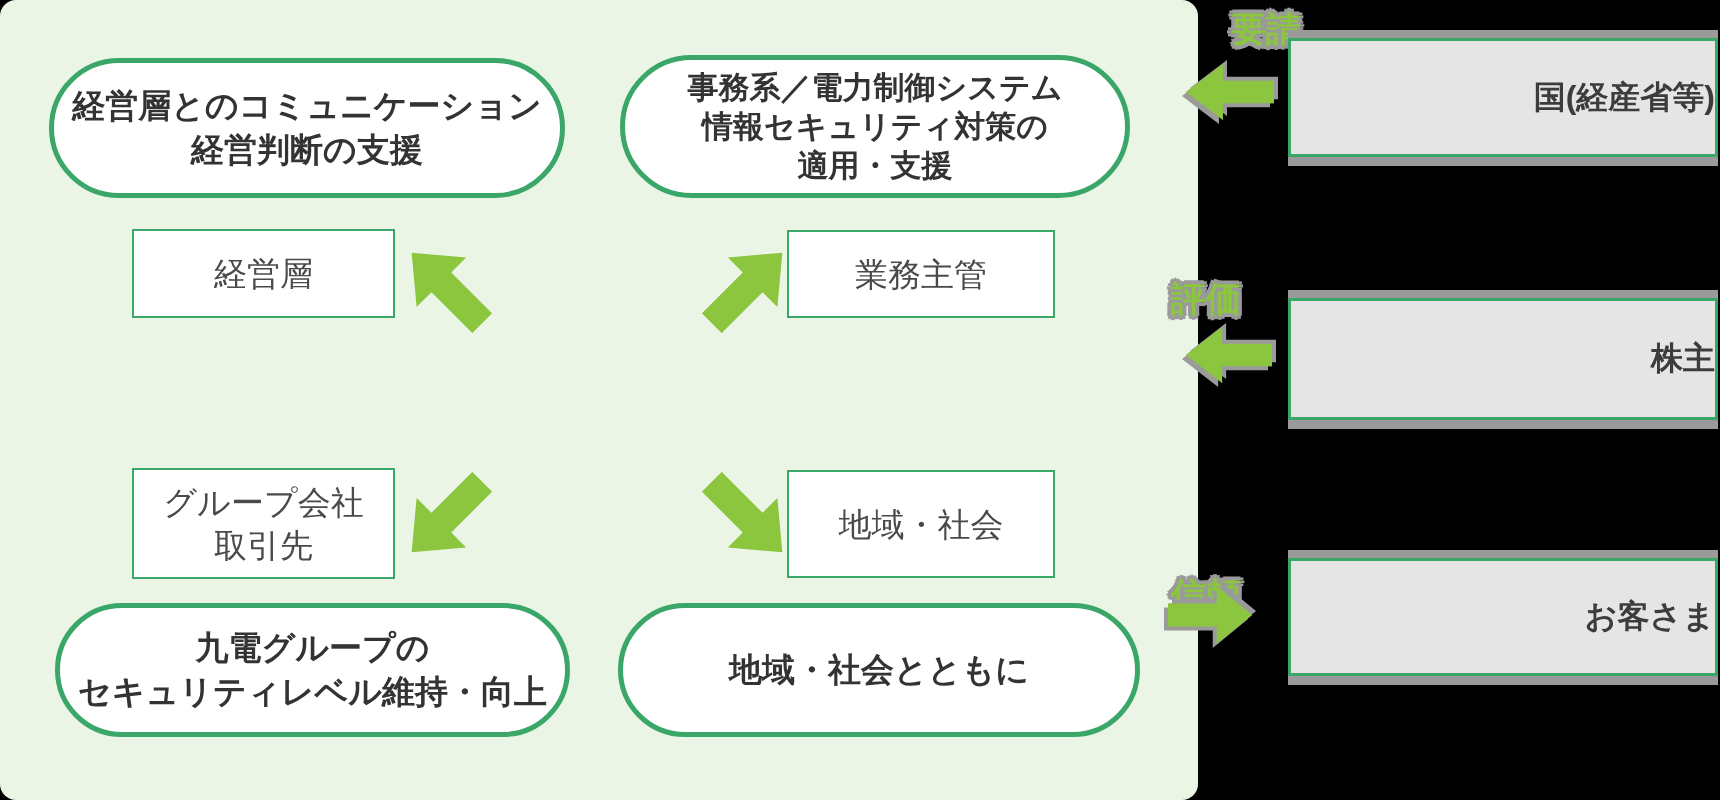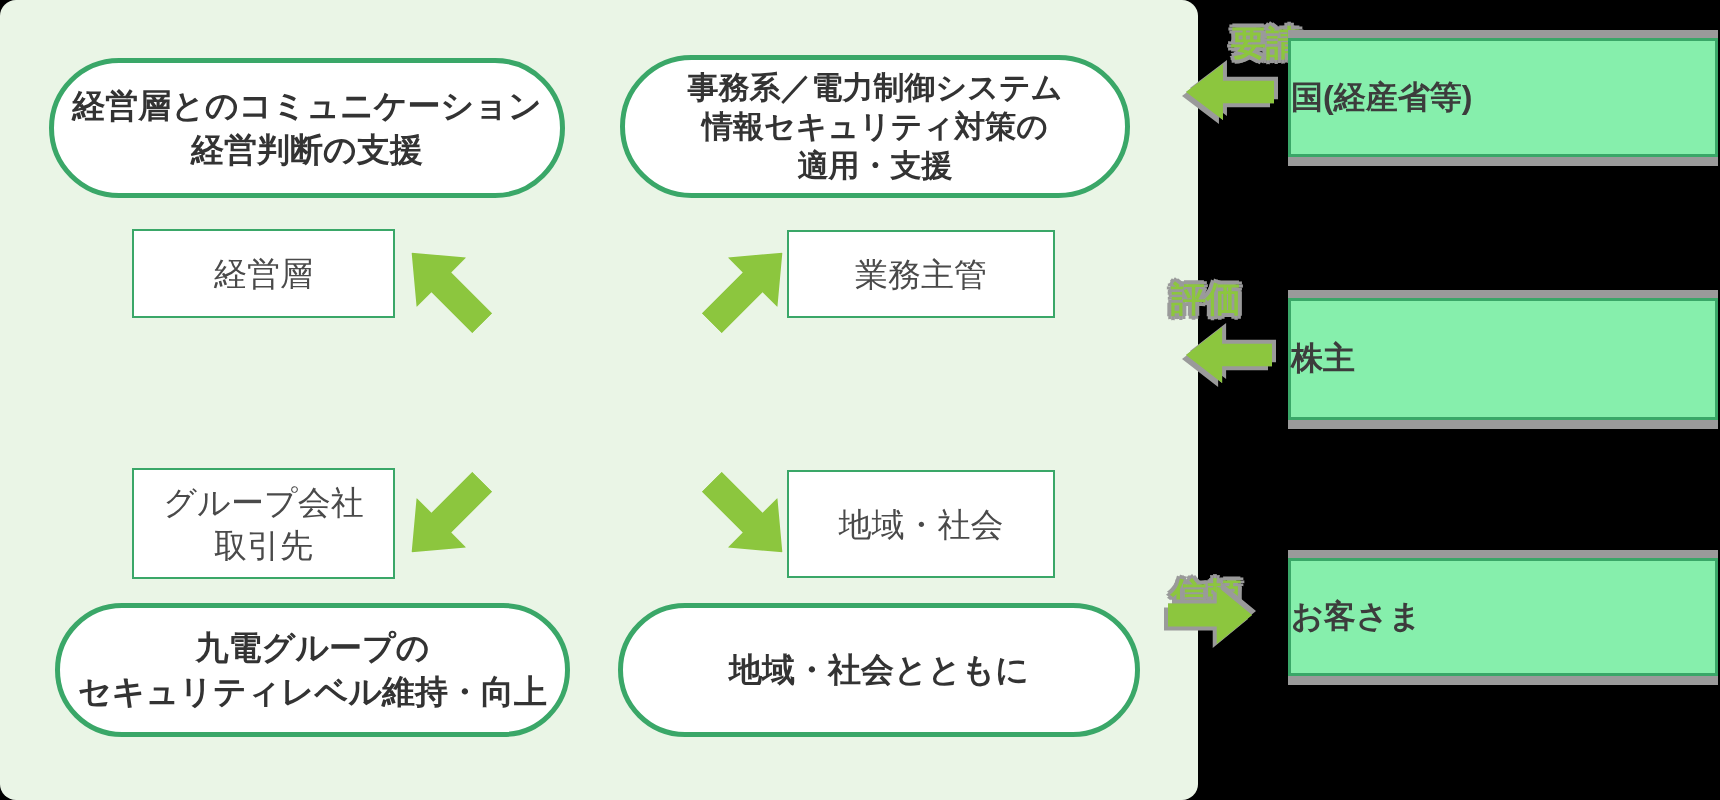--- a/index.html
+++ b/index.html
@@ -34,23 +34,23 @@
   }
   .circle span{display:block;white-space:nowrap;}
   
   .arrow-shape{width:100%;height:100%;background:#8cc63e;}
   .arrow-left{clip-path:polygon(0 50%, 42% 0, 42% 30%, 100% 30%, 100% 70%, 42% 70%, 42% 100%);}
   .arrow-right{clip-path:polygon(100% 50%, 58% 0, 58% 30%, 0 30%, 0 70%, 58% 70%, 58% 100%);}
   .diag{position:absolute;width:100px;height:70px;}
   .ext-arrow{position:absolute;filter:drop-shadow(-4px 4px 0 #9a9a9a) drop-shadow(4px -4px 0 #9a9a9a);}
   
   .ext-box{
-    position:absolute;left:1288px;width:424px;background:#86efac;border:3px solid #3aa768;
+    position:absolute;left:1288px;width:424px;background:#e5e5e5;border:3px solid #3aa768;
     box-shadow:0 -8px 0 #9a9a9a, 0 9px 0 #9a9a9a;
-    display:flex;align-items:center;justify-content:flex-start;
+    display:flex;align-items:center;justify-content:flex-end;
     color:#3c3c3c;font-weight:bold;font-size:32px;white-space:nowrap;
   }
   .ext-label{
     position:absolute;color:#8cc63e;font-weight:bold;font-size:35px;text-align:center;white-space:nowrap;
     text-shadow:4px 0 #9a9a9a,-4px 0 #9a9a9a,0 4px #9a9a9a,0 -4px #9a9a9a,
                 3px 3px #9a9a9a,-3px -3px #9a9a9a,3px -3px #9a9a9a,-3px 3px #9a9a9a;
   }
 </style>
 </head>
 <body>
@@ -102,21 +102,21 @@
     <div class="diag" style="left:397px;top:482px;transform:rotate(-45deg);">
       <div class="arrow-shape arrow-left"></div>
     </div>
     <div class="diag" style="left:697px;top:482px;transform:rotate(45deg);">
       <div class="arrow-shape arrow-right"></div>
     </div>
 
 
   </div>
 
-  <div class="ext-label" style="left:1186px;top:20px;width:88px;padding-left:36px;">要請</div>
+  <div class="ext-label" style="left:1186px;top:6px;width:88px;padding-left:36px;">要請</div>
   <div class="ext-arrow" style="left:1186px;top:64px;width:88px;height:56px;">
     <div class="arrow-shape arrow-left"></div>
   </div>
   <div class="ext-box" style="top:38px;height:113px;">
     <span>国(経産省等)</span>
   </div>
 
   <div class="ext-label" style="left:1166px;top:276px;width:80px;">評価</div>
   <div class="ext-arrow" style="left:1186px;top:327px;width:86px;height:56px;">
     <div class="arrow-shape arrow-left"></div>

